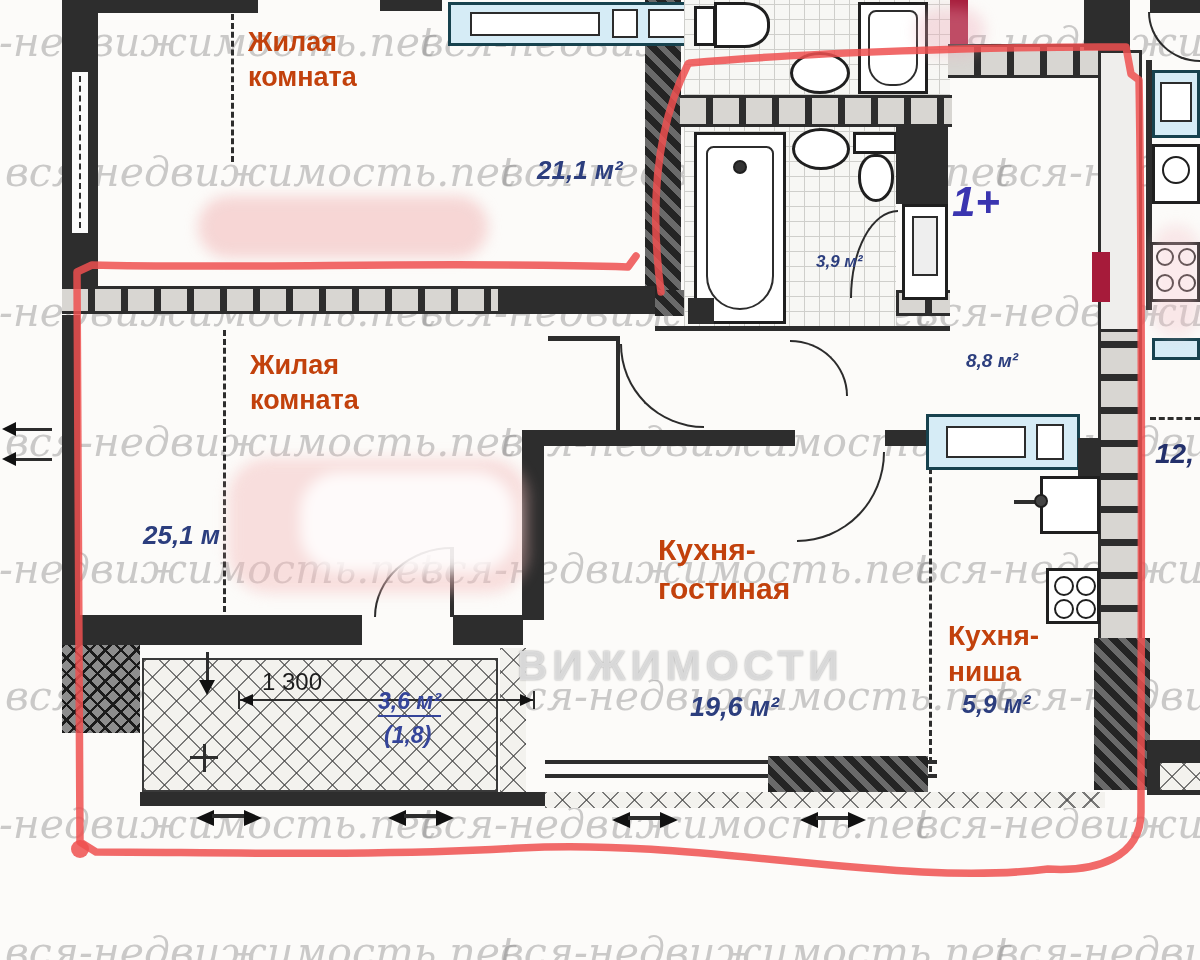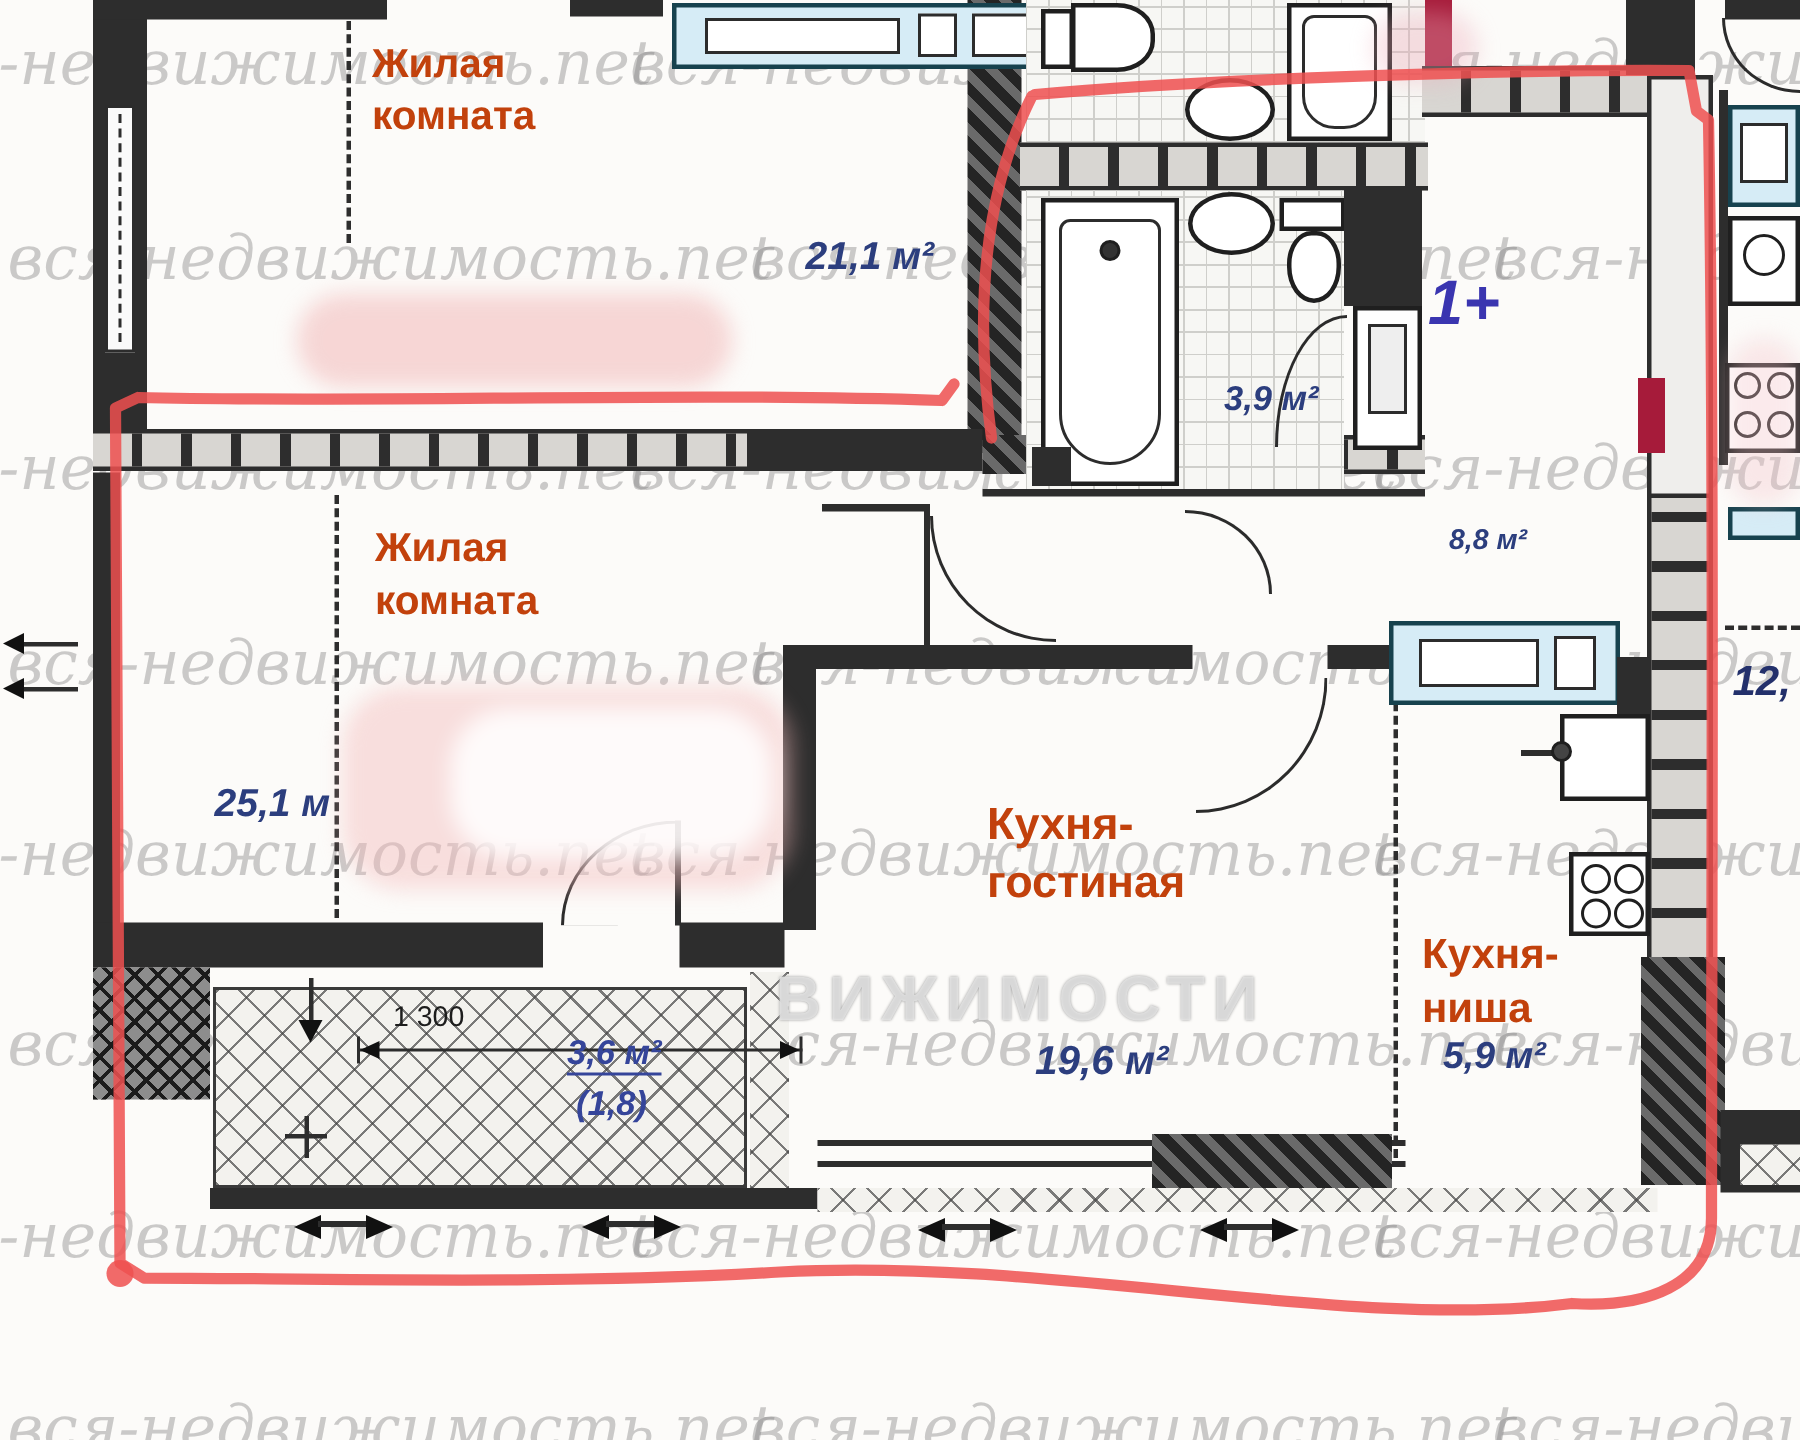--- a/index.html
+++ b/index.html
@@ -27,21 +27,21 @@
   .arc{box-sizing:border-box;border:0 solid #2b2b2b;}
   .roomname{font-weight:bold;font-size:27px;line-height:1.3;color:#c2410c;text-align:left;}
   .area{font-style:italic;font-weight:bold;font-size:26px;color:#2c3e7e;white-space:nowrap;text-align:center;}
   .wm{font-family:"DejaVu Serif",serif;font-style:italic;font-size:41px;
       color:rgba(128,128,128,.40);white-space:nowrap;pointer-events:none;}
   .wmbig{font-weight:bold;font-size:42px;letter-spacing:5px;color:rgba(231,231,231,.8);
          text-shadow:0 0 2px #9a9a9a;white-space:nowrap;}
   .sumnum{font-weight:bold;font-size:29px;color:#181818;border-bottom:3px solid #181818;
           text-align:center;padding:0 5px 1px;margin-bottom:11px;min-width:70px;}
   .typelbl{font-style:italic;font-weight:bold;font-size:42px;color:#3a35b0;}
-  .dim{font-size:19px;color:#1d1d1d;white-space:nowrap;}
+  .dim{font-size:24px;color:#1d1d1d;white-space:nowrap;}
   .redact{filter:blur(7px);border-radius:40px;}
   .tri{width:0;height:0;}
   .circ{border:2px solid #1f1f1f;border-radius:50%;box-sizing:border-box;background:#fff;}
 </style>
 </head>
 <body>
 
 <div id="canvas">
 
   <div id="wmgrid" class="abs" style="left:0;top:0;width:1200px;height:960px;">
@@ -219,21 +219,21 @@
   <div class="abs redact" style="left:1152px;top:225px;width:48px;height:112px;background:rgba(243,194,200,.35);"></div>
 
   <div class="abs wmbig" style="left:500px;top:642px;margin-left:17px;">ВИЖИМОСТИ</div>
 
   <div class="abs roomname" style="left:248px;top:25px;width:168px;">Жилая комната</div>
   <div class="abs area" style="left:537px;top:155px;">21,1 м²</div>
 
   <div class="abs roomname" style="left:250px;top:348px;width:168px;">Жилая комната</div>
   <div class="abs area" style="left:143px;top:520px;">25,1 м</div>
 
-  <div class="abs area" style="left:816px;top:252px;font-size:23px;">3,9 м²</div>
+  <div class="abs area" style="left:816px;top:252px;font-size:17px;">3,9 м²</div>
   <div class="abs area" style="left:966px;top:350px;font-size:19px;">8,8 м²</div>
 
   <div class="abs roomname" style="left:658px;top:530px;width:215px;font-size:30px;">Кухня-гостиная</div>
   <div class="abs area" style="left:690px;top:692px;font-size:27px;">19,6 м²</div>
 
   <div class="abs roomname" style="left:948px;top:618px;width:145px;font-size:28px;">Кухня-ниша</div>
   <div class="abs area" style="left:962px;top:690px;font-size:25px;">5,9 м²</div>
 
   <div class="abs area" style="left:378px;top:688px;font-size:23px;color:#35459a;border-bottom:2px solid #35459a;">3,6 м²</div>
   <div class="abs area" style="left:384px;top:722px;font-size:23px;color:#35459a;">(1,8)</div>

